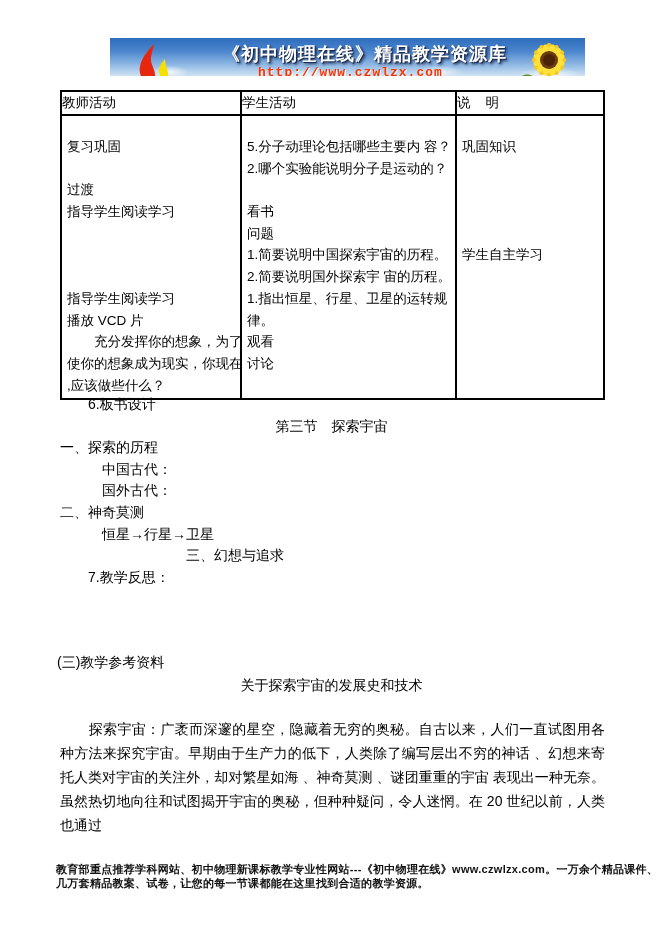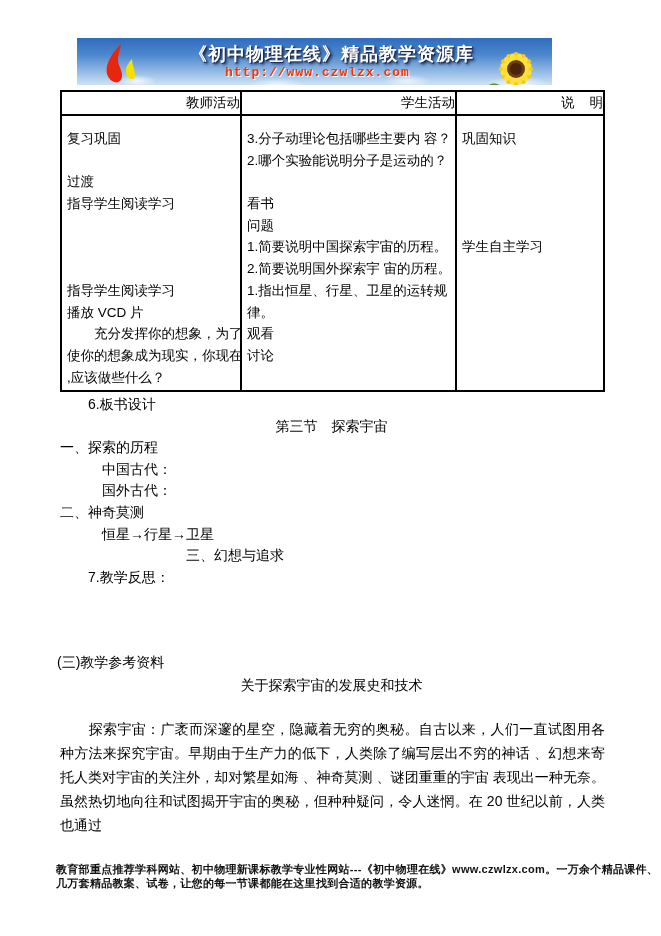--- a/index.html
+++ b/index.html
@@ -7,21 +7,21 @@
     width:661px;height:936px;
     background:#ffffff;
     font-family:"Liberation Sans","DejaVu Sans",sans-serif;
     color:#000;
     position:relative;
     overflow:hidden;
   }
 
   
   .banner{
-    position:absolute;left:77px;top:38px;width:475px;height:47px;
+    position:absolute;left:110px;top:38px;width:475px;height:38px;
     background:linear-gradient(180deg,#2e6dbd 0%,#4c86cd 35%,#8fb8e4 70%,#cfe2f3 100%);
     overflow:hidden;
   }
   .banner::after{ 
     content:"";position:absolute;left:0;bottom:-6px;width:100%;height:22px;
     background:
       radial-gradient(28px 9px at 60px 12px,rgba(255,255,255,.8),rgba(255,255,255,0) 70%),
       radial-gradient(40px 10px at 200px 16px,rgba(255,255,255,.7),rgba(255,255,255,0) 70%),
       radial-gradient(34px 9px at 330px 12px,rgba(255,255,255,.7),rgba(255,255,255,0) 70%),
       radial-gradient(46px 11px at 440px 15px,rgba(255,255,255,.8),rgba(255,255,255,0) 70%);
@@ -47,22 +47,22 @@
     position:absolute;left:60px;top:90px;width:543px;
     border-collapse:collapse;table-layout:fixed;
     font-size:13.5px;
   }
   .activity-table td,.activity-table th{
     border:2px solid #000;vertical-align:top;padding:0;font-weight:normal;
   }
   .col-teacher{width:180px;}
   .col-student{width:215px;}
   .col-notes{width:148px;}
-  .activity-table th{height:22px;text-align:right;line-height:22px;white-space:pre;border-radius:7px;}
-  .cell-lines{padding:12px 2px 2px 5px;}
+  .activity-table th{height:22px;text-align:left;line-height:22px;white-space:pre;border-radius:7px;}
+  .cell-lines{padding:20px 2px 2px 5px;}
   .cell-line{height:21.7px;line-height:21.7px;white-space:pre;overflow:visible;}
 
   
   .doc-line{
     position:relative;margin-left:60px;width:543px;
     font-size:14px;height:21.6px;line-height:21.6px;white-space:pre;
   }
   .section-board{position:absolute;left:0;top:394px;width:660px;}
   .centered{text-align:center;white-space:pre;}
   .section-ref{position:absolute;left:0;top:651px;width:661px;}
@@ -140,21 +140,21 @@
             <div class="cell-line">&nbsp;</div>
             <div class="cell-line">指导学生阅读学习</div>
             <div class="cell-line">播放 VCD 片</div>
             <div class="cell-line">　　充分发挥你的想象，为了</div>
             <div class="cell-line">使你的想象成为现实，你现在</div>
             <div class="cell-line">,应该做些什么？</div>
           </div>
     </td>
     <td>
       <div class="cell-lines">
-            <div class="cell-line">3.分子动理论包括哪些主要内 容？</div>
+            <div class="cell-line">5.分子动理论包括哪些主要内 容？</div>
             <div class="cell-line">2.哪个实验能说明分子是运动的？</div>
             <div class="cell-line">&nbsp;</div>
             <div class="cell-line">看书</div>
             <div class="cell-line">问题</div>
             <div class="cell-line">1.简要说明中国探索宇宙的历程。</div>
             <div class="cell-line">2.简要说明国外探索宇 宙的历程。</div>
             <div class="cell-line">1.指出恒星、行星、卫星的运转规</div>
             <div class="cell-line">律。</div>
             <div class="cell-line">观看</div>
             <div class="cell-line">讨论</div>

